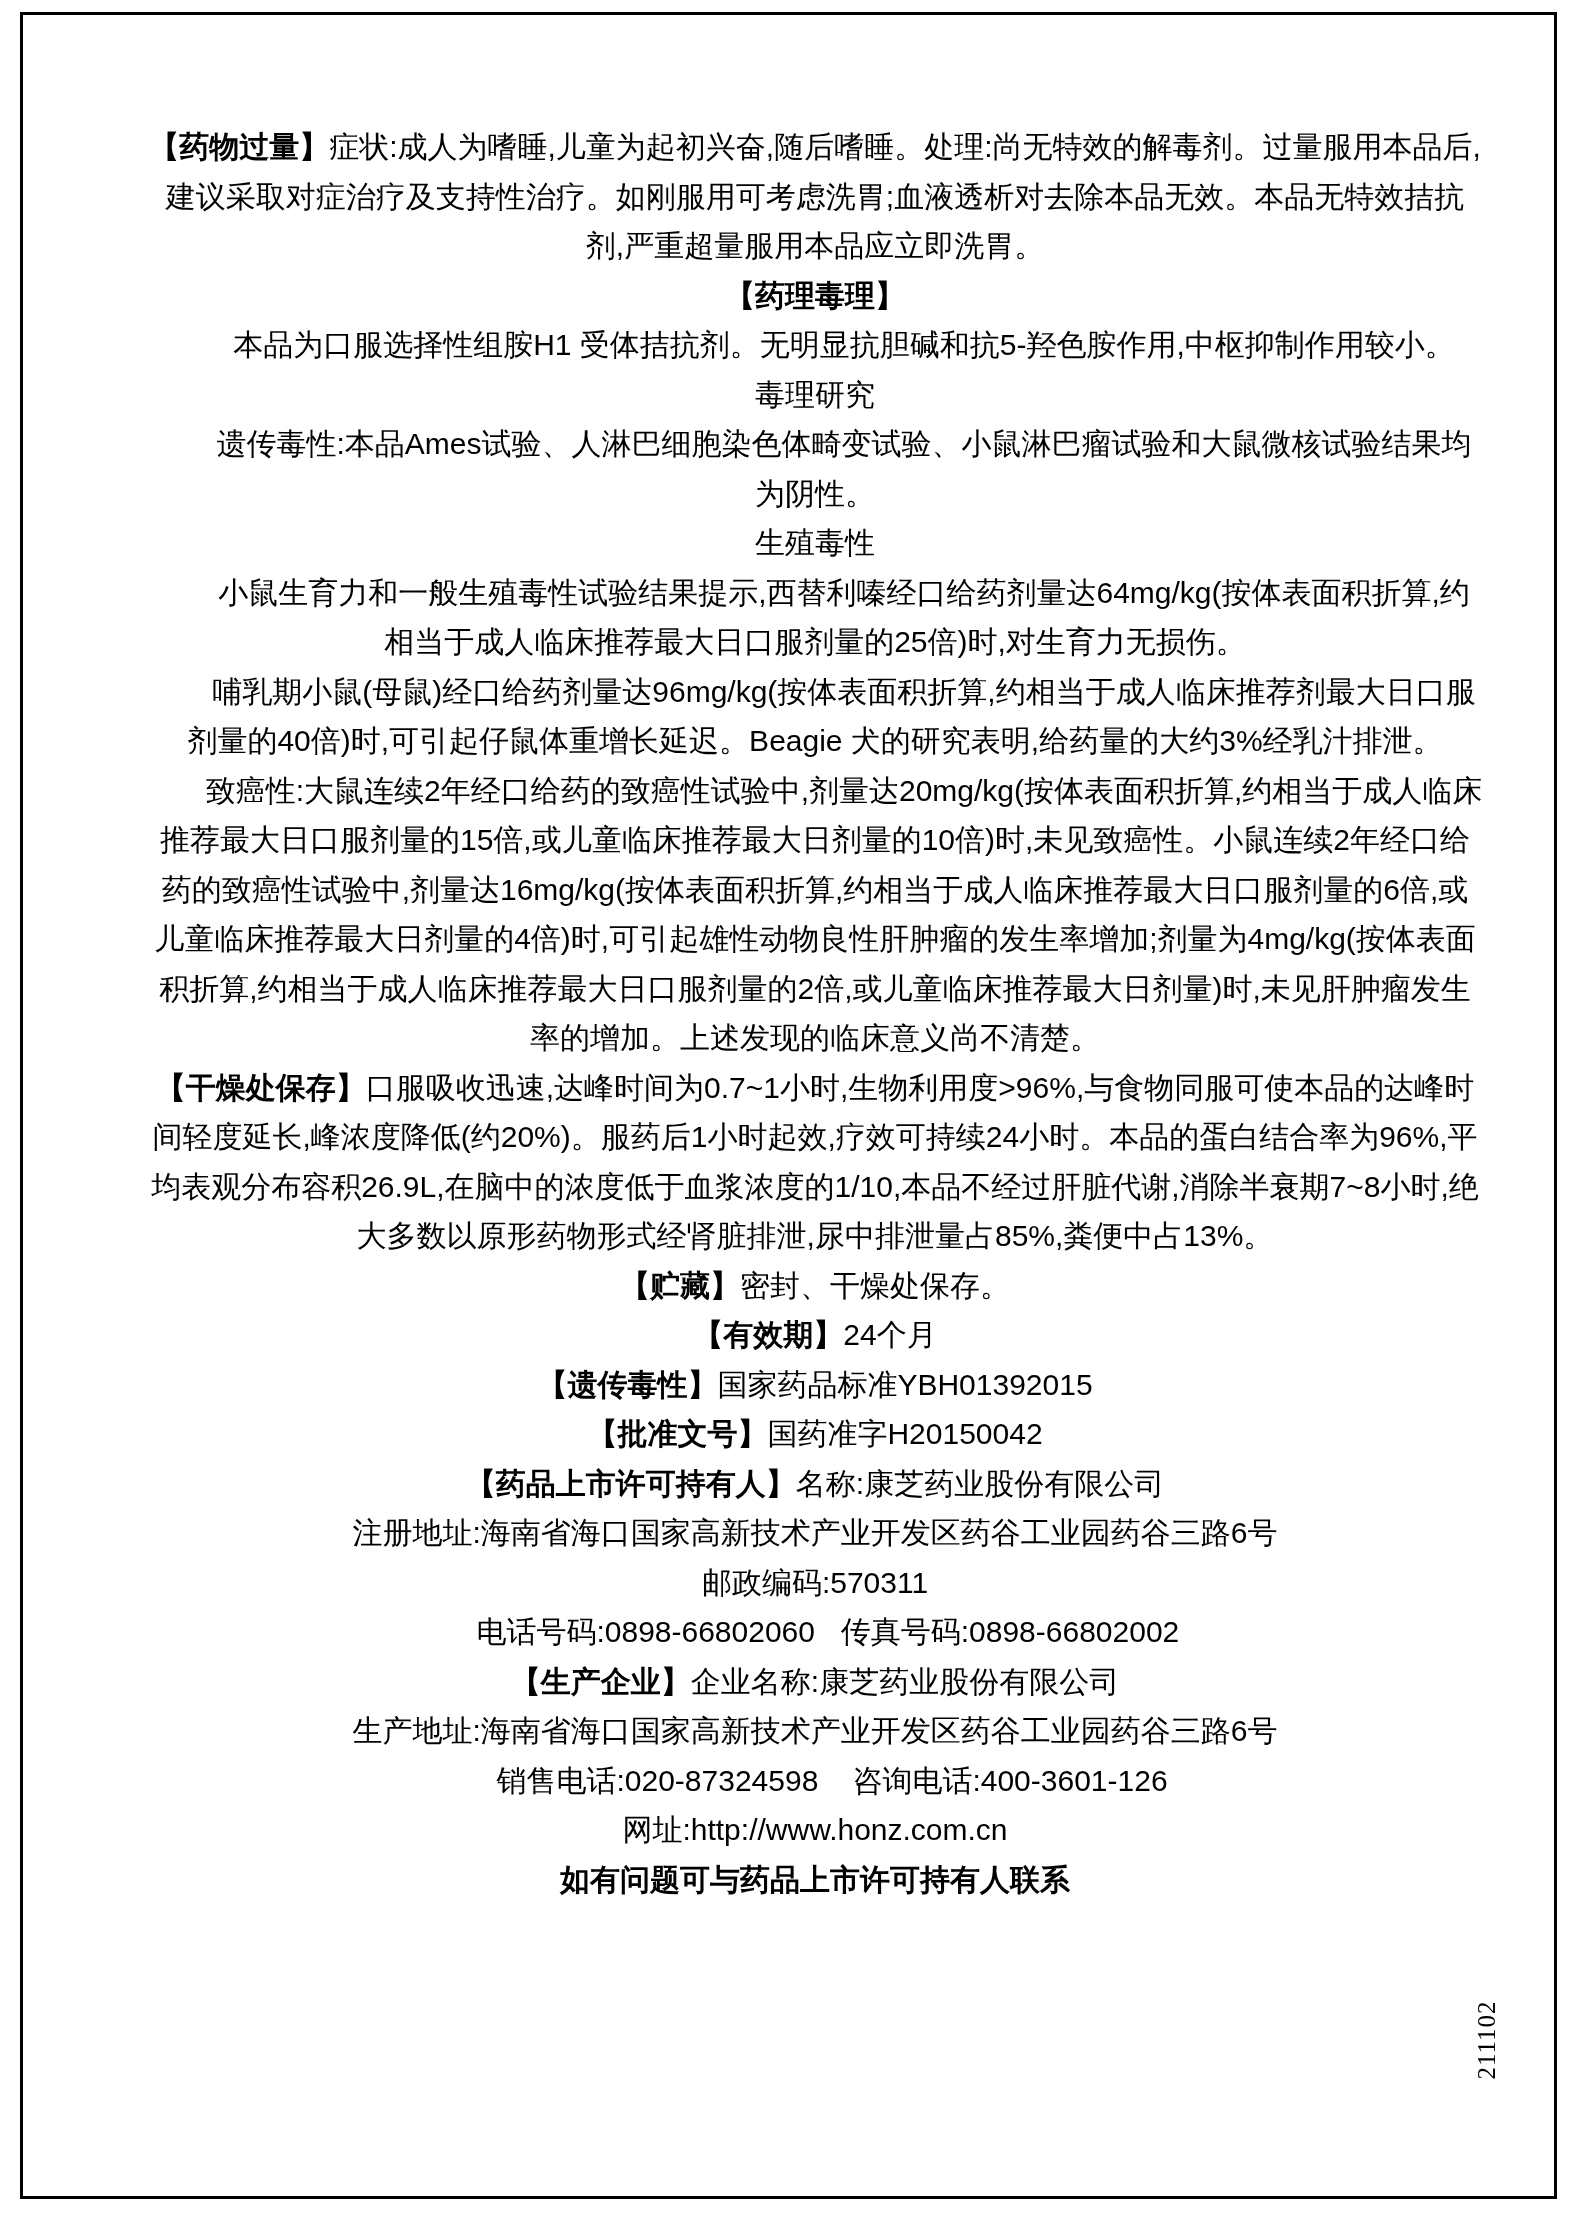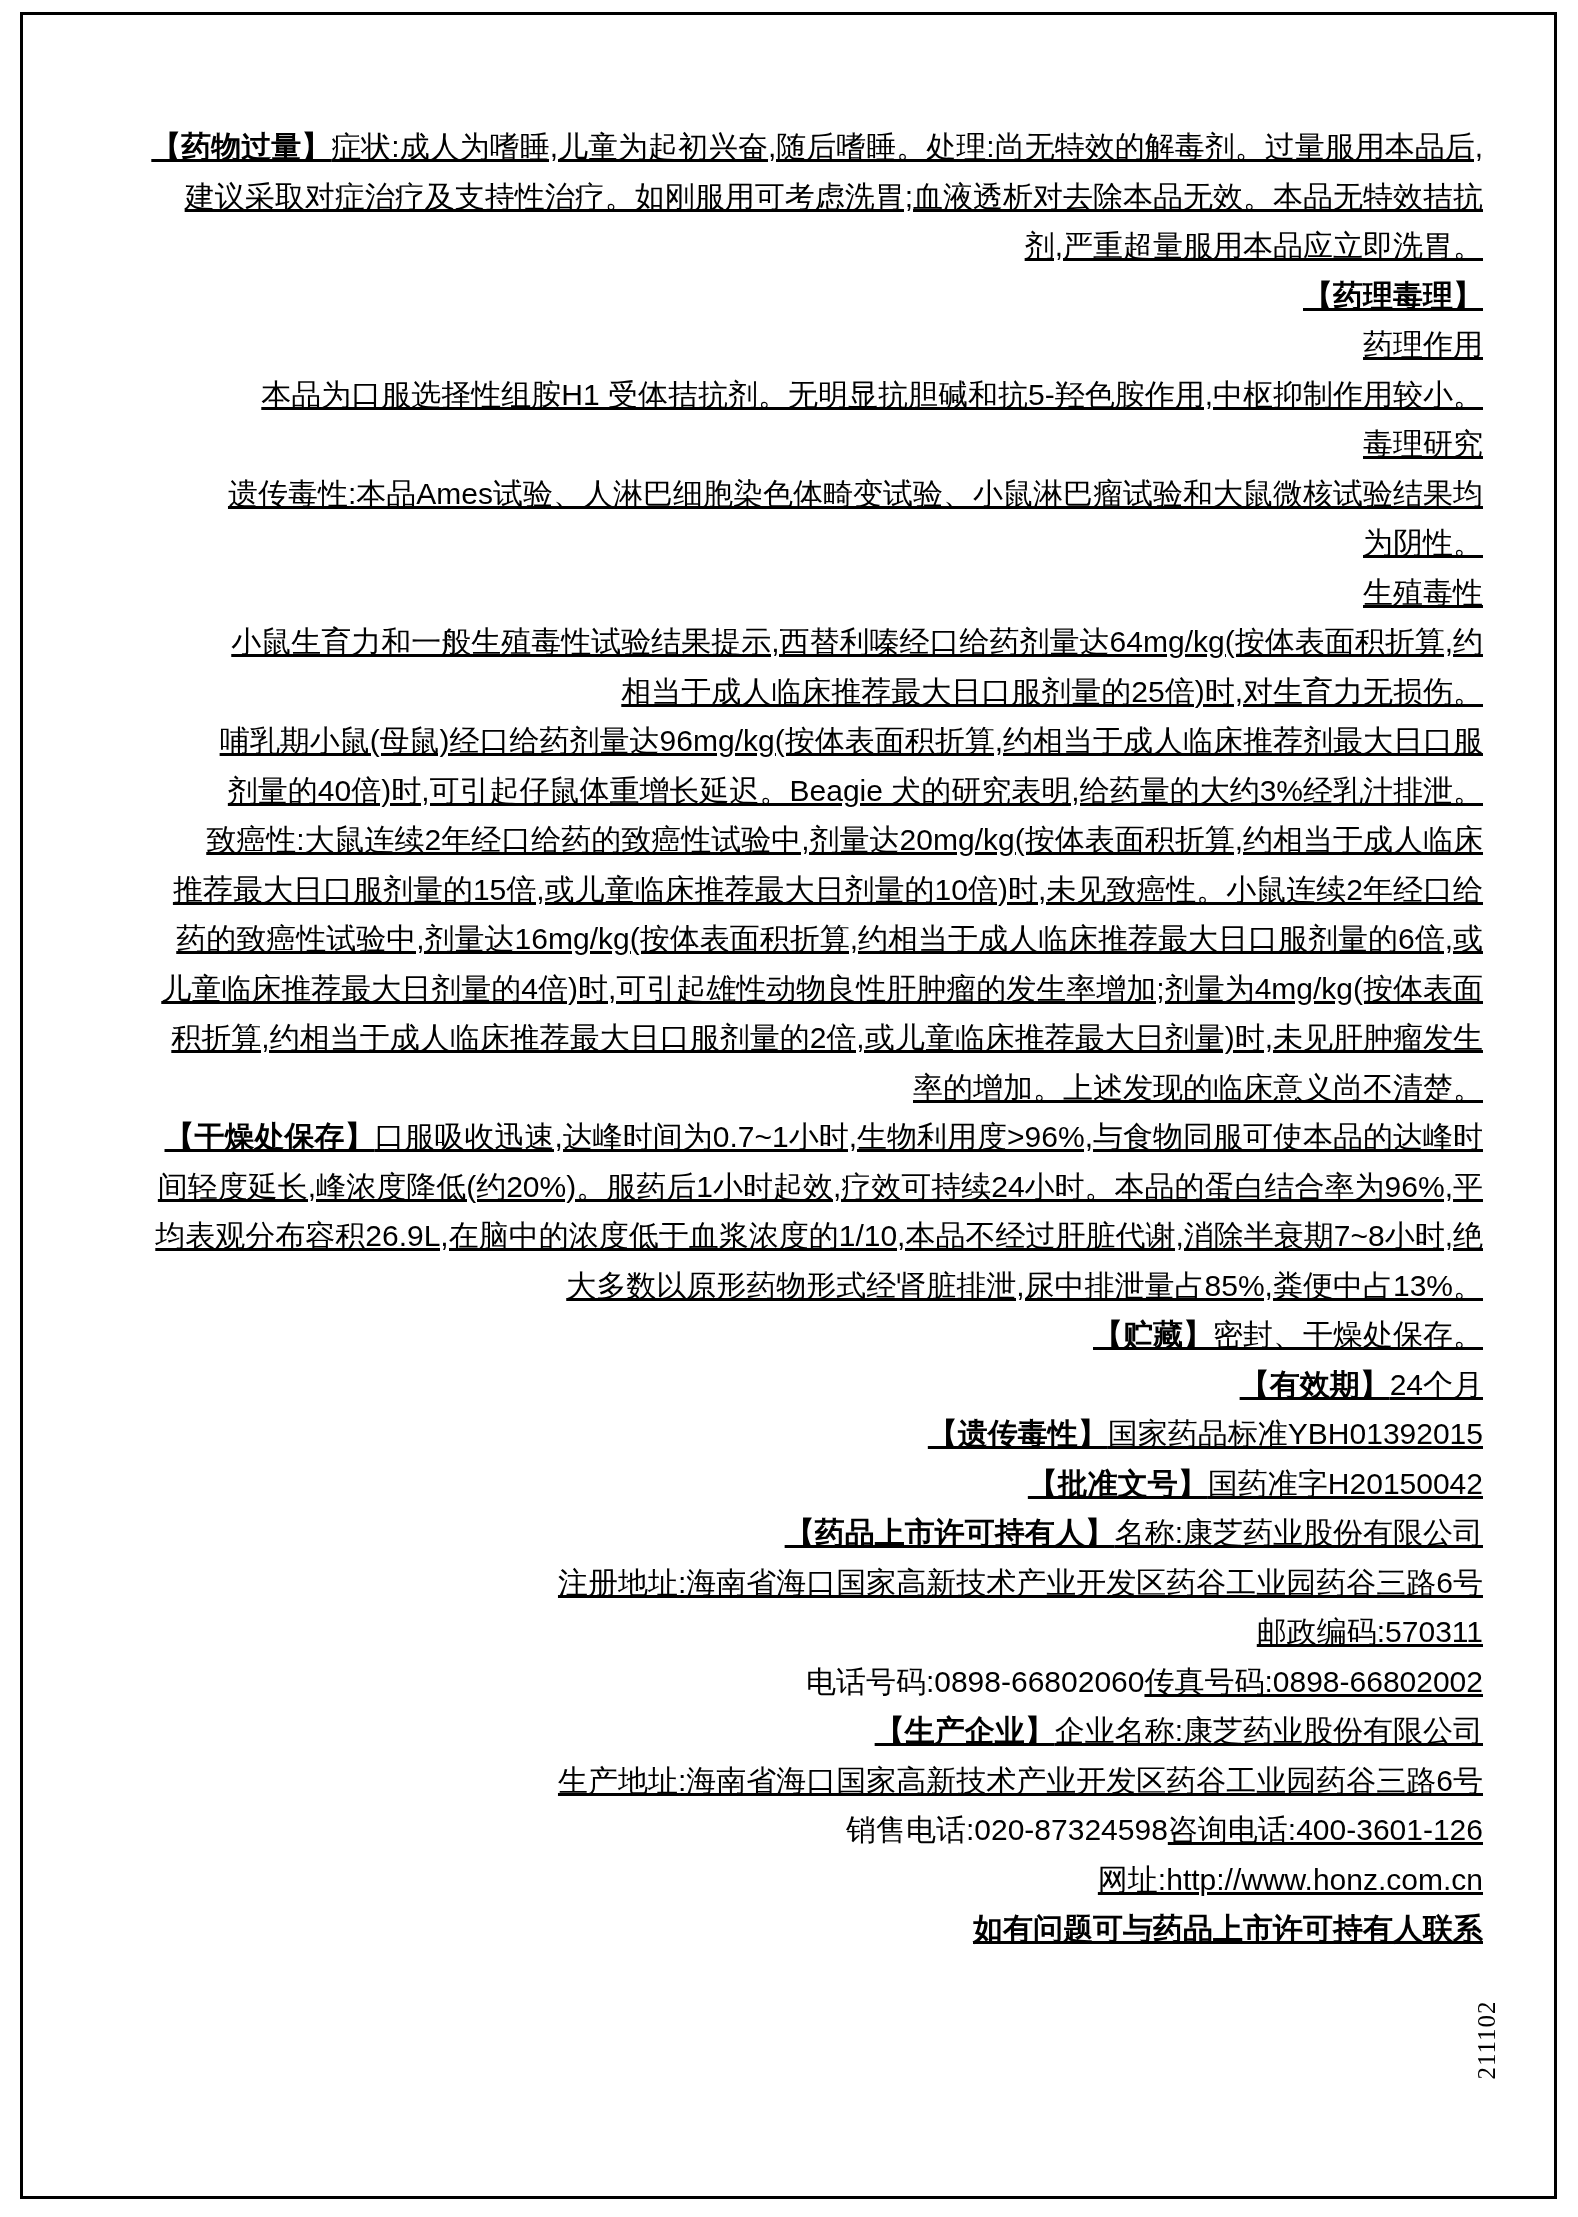--- a/index.html
+++ b/index.html
@@ -23,23 +23,22 @@
   }
   .content {
     position: absolute;
     left: 147px;
     top: 122px;
     width: 1336px;
   }
   .para {
     font-size: 30px;
     line-height: 49.5px;
-    text-align: right;
+    text-align: center;
     word-break: break-all;
-    text-decoration: underline;
   }
   .indent { text-indent: 58px; }
   .lbl { font-weight: 700; }
   .bold { font-weight: 700; }
   .col1 { display: inline-block; width: 390px; }
   .page-code {
     position: absolute;
     left: 1447px;
     top: 2026px;
     width: 80px;
@@ -56,21 +55,20 @@
 <body>
 
 <div class="page-border"></div>
 
 <div class="content">
 
   <p class="para"><span class="lbl">【药物过量】</span><span>症状:成人为嗜睡,儿童为起初兴奋,随后嗜睡。处理:尚无特效的解毒剂。过量服用本品后,建议采取对症治疗及支持性治疗。如刚服用可考虑洗胃;血液透析对去除本品无效。本品无特效拮抗剂,严重超量服用本品应立即洗胃。</span></p>
 
   <p class="para"><span class="lbl">【药理毒理】</span><span></span></p>
 
-  <p class="para">药理作用</p>
 
   <p class="para indent">本品为口服选择性组胺H1 受体拮抗剂。无明显抗胆碱和抗5-羟色胺作用,中枢抑制作用较小。</p>
 
   <p class="para">毒理研究</p>
 
   <p class="para indent">遗传毒性:本品Ames试验、人淋巴细胞染色体畸变试验、小鼠淋巴瘤试验和大鼠微核试验结果均为阴性。</p>
 
   <p class="para">生殖毒性</p>
 
   <p class="para indent">小鼠生育力和一般生殖毒性试验结果提示,西替利嗪经口给药剂量达64mg/kg(按体表面积折算,约相当于成人临床推荐最大日口服剂量的25倍)时,对生育力无损伤。</p>

